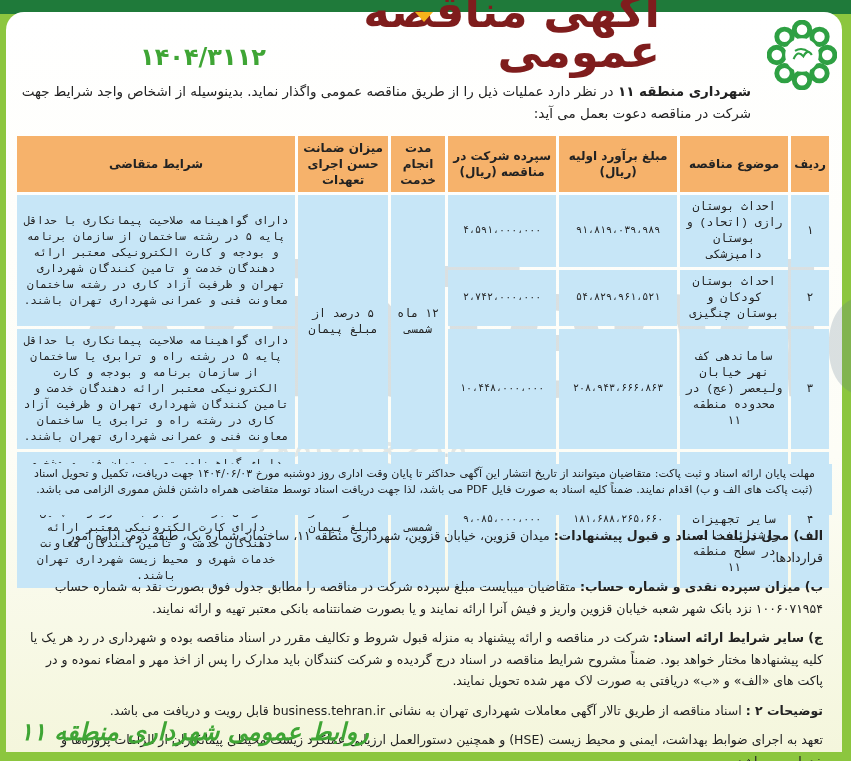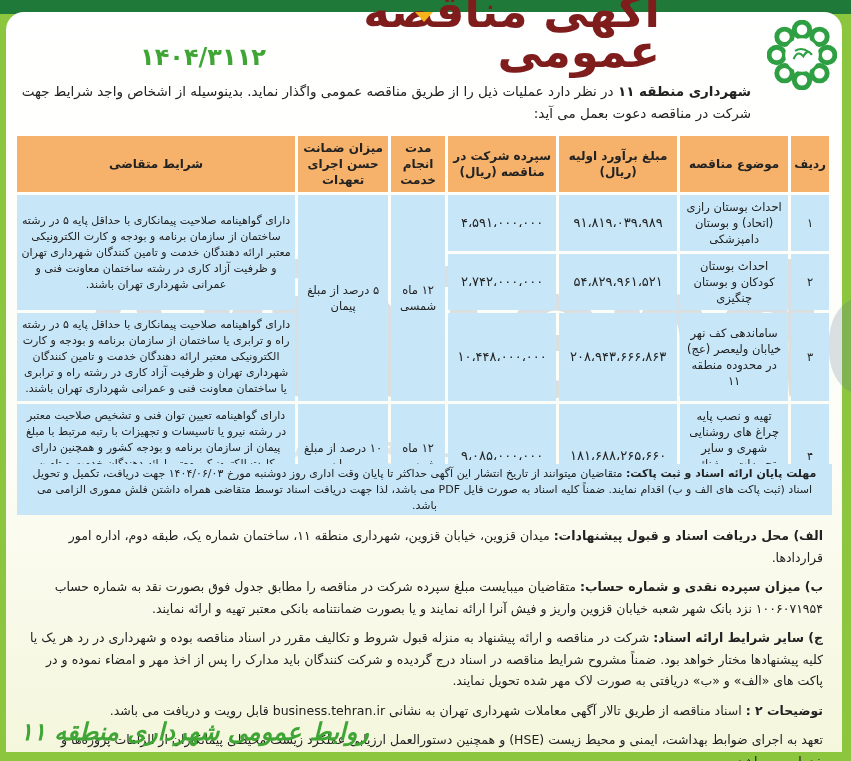--- a/index.html
+++ b/index.html
@@ -50,31 +50,31 @@
     position: absolute; left: 14px; top: 133px; width: 818px;
     border-collapse: separate; border-spacing: 3px;
     font-size: 11.5px; line-height: 16px; text-align: center;
     direction: rtl;
   }
   table.tender th {
     background: #f6b26b; color: #222; font-weight: bold; font-size: 12px;
     padding: 4px 3px; vertical-align: middle;
   }
   table.tender td {
-    background: #c7e6f7; padding: 4px 4px; vertical-align: middle;
+    background: #c7e6f7; padding: 4px 4px; vertical-align: middle; font-family: Liberation Mono, monospace;
   }
-  td.num { direction: ltr; font-size: 13px; letter-spacing: 0.3px; }
+  td.num { direction: ltr; font-size: 10px; letter-spacing: 0.3px; }
   td.cond { font-size: 11px; line-height: 16px; }
 
   .deadline {
     position: absolute; left: 17px; top: 464px; width: 815px; height: 51px;
     background: #c7e6f7; font-size: 11px; line-height: 16px;
     text-align: center; padding: 2px 6px;
   }
-  .deadline b { font-weight: bold; }
+  .deadline b { font-weight: normal; }
 
   .notes {
     position: absolute; left: 20px; right: 20px; top: 517px;
     font-size: 12.5px; line-height: 21.5px; text-align: right;
   }
   .notes p { margin: 8px; }
   .notes b { font-weight: bold; }
   .footer-brand {
     position: absolute; left: 20px; top: 718px;
     color: #3fa535; font-size: 24px; font-weight: bold; font-style: italic;

